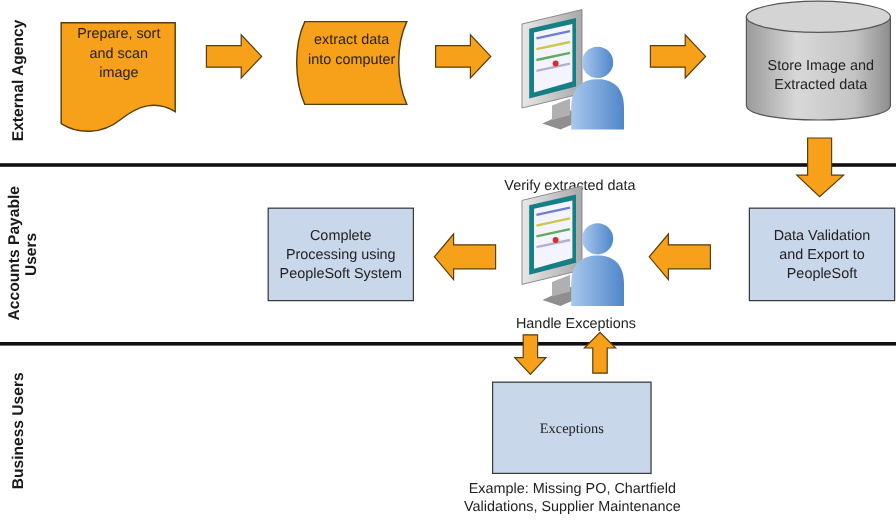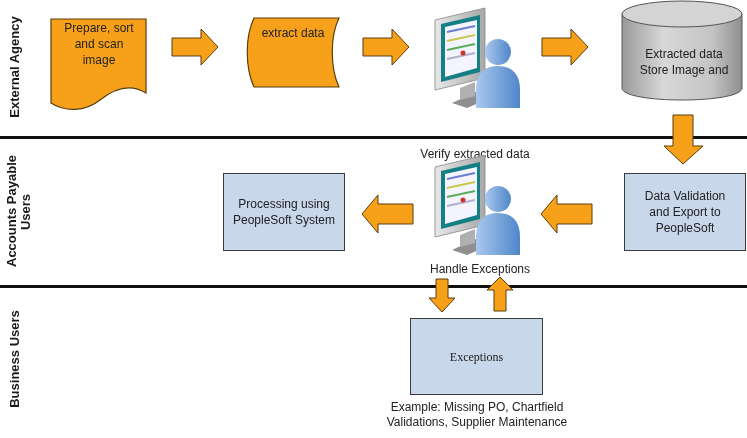--- a/index.html
+++ b/index.html
@@ -39,20 +39,21 @@
 
 <svg width="50" height="40" style="left:171px; top:28px;">
   <path d="M1,10 L30,10 L30,1 L47,19 L30,37 L30,28 L1,28 Z" fill="#f7a11a" stroke="#5a3d0a" stroke-width="1"></path>
 </svg>
 
 <svg width="100" height="72" style="left:244px; top:17px;">
   <path d="M10,1 L95,1 C86,20 86,50 95,70 L10,70 C1,50 1,20 10,1 Z" fill="#f7a11a" stroke="#5a3d0a" stroke-width="1.2"></path>
 </svg>
 <div class="shape-text" style="left:248px; top:25px; width:90px;">
   <div>extract data</div>
+  <div>into computer</div>
 </div>
 
 <svg width="50" height="40" style="left:362px; top:28px;">
   <path d="M1,10 L30,10 L30,1 L47,19 L30,37 L30,28 L1,28 Z" fill="#f7a11a" stroke="#5a3d0a" stroke-width="1"></path>
 </svg>
 
 <svg width="90" height="100" style="left:430px; top:8px;">
   <defs>
     <linearGradient id="mon1" x1="0" x2="1">
         <stop offset="0" stop-color="#e8e8e8"></stop>
@@ -88,22 +89,22 @@
       <stop offset="0" stop-color="#9a9a9a"></stop>
         <stop offset="0.35" stop-color="#d8d8d8"></stop>
       <stop offset="0.75" stop-color="#c4c4c4"></stop>
         <stop offset="1" stop-color="#8e8e8e"></stop>
     </linearGradient>
   </defs>
   <path d="M2,14 L2,88 C2,104 122,104 122,88 L122,14 Z" fill="url(#cyl)" stroke="#555" stroke-width="1"></path>
   <ellipse cx="62" cy="14" rx="60" ry="13" fill="#d4d4d4" stroke="#555" stroke-width="1"></ellipse>
 </svg>
 <div class="shape-text" style="left:624px; top:46px; width:120px;">
+  <div>Store Image and</div>
   <div>Extracted data</div>
-  <div>Store Image and</div>
 </div>
 
 <svg width="42" height="55" style="left:663px; top:114px;">
   <path d="M10,1 L30,1 L30,32 L40,32 L20,50 L1,32 L10,32 Z" fill="#f7a11a" stroke="#5a3d0a" stroke-width="1"></path>
 </svg>
 
 <div class="box" style="left:624px; top:173px; width:122px; height:78px;">
   <div>
     <div>Data Validation</div>
     <div>and Export to</div>
@@ -140,20 +141,21 @@
   <path d="M46,100 L46,82 C46,64 56,58 68,58 C80,58 90,64 90,82 L90,100 Z" fill="url(#per2)"></path>
 </svg>
 <div class="caption" style="left:400px; top:262px; width:160px;">Handle Exceptions</div>
 
 <svg width="55" height="42" style="left:361px; top:194px;">
   <path d="M52,10 L17,10 L17,1 L1,20 L17,39 L17,30 L52,30 Z" fill="#f7a11a" stroke="#5a3d0a" stroke-width="1"></path>
 </svg>
 
 <div class="box" style="left:223px; top:173px; width:122px; height:78px;">
   <div>
+    <div>Complete</div>
     <div>Processing using</div>
     <div>PeopleSoft System</div>
   </div>
 </div>
 
 <svg width="30" height="40" style="left:428px; top:278px;">
   <path d="M8,1 L20,1 L20,20 L27,20 L14,34 L1,20 L8,20 Z" fill="#f7a11a" stroke="#5a3d0a" stroke-width="1"></path>
 </svg>
 
 <svg width="30" height="40" style="left:486px; top:276px;">

